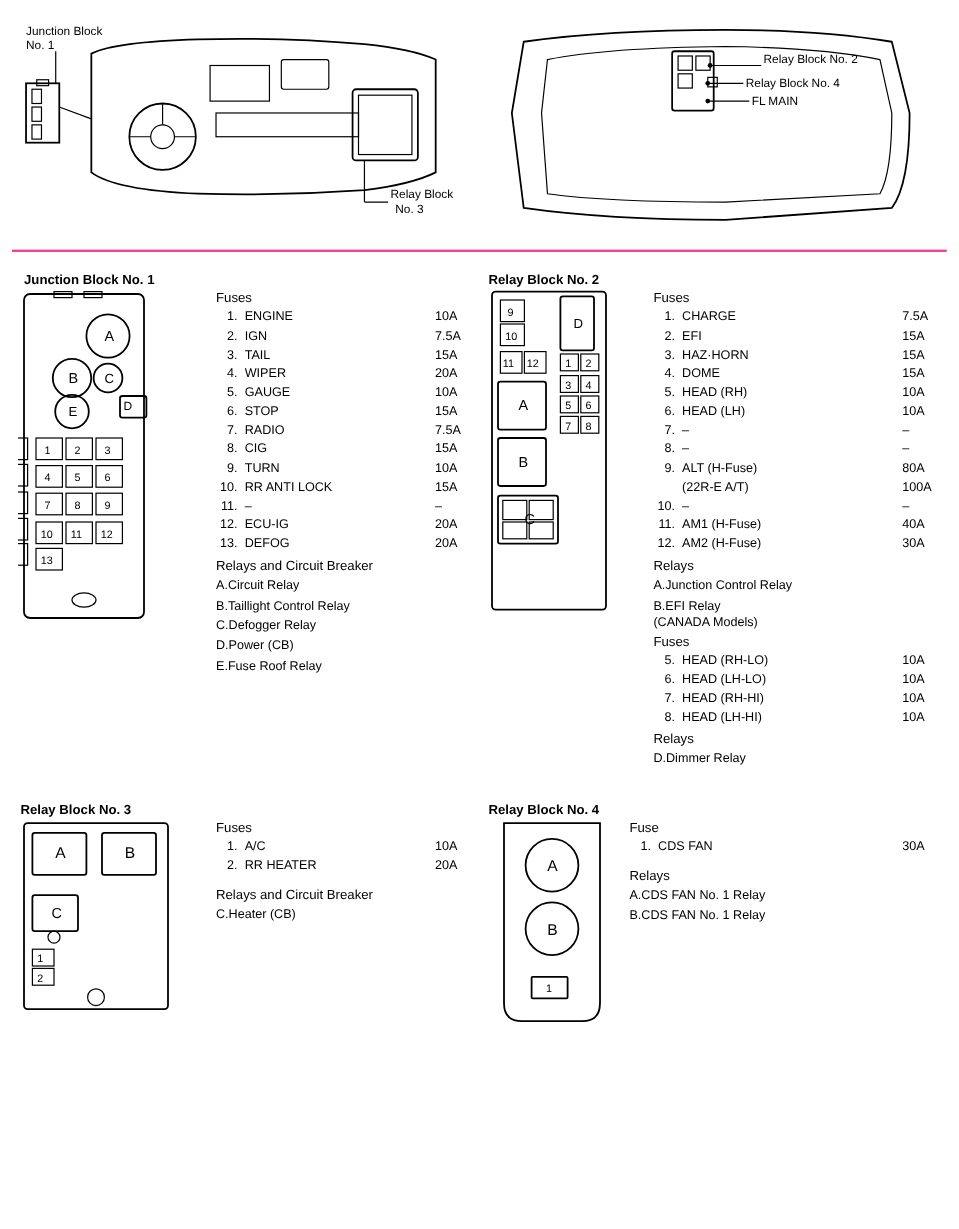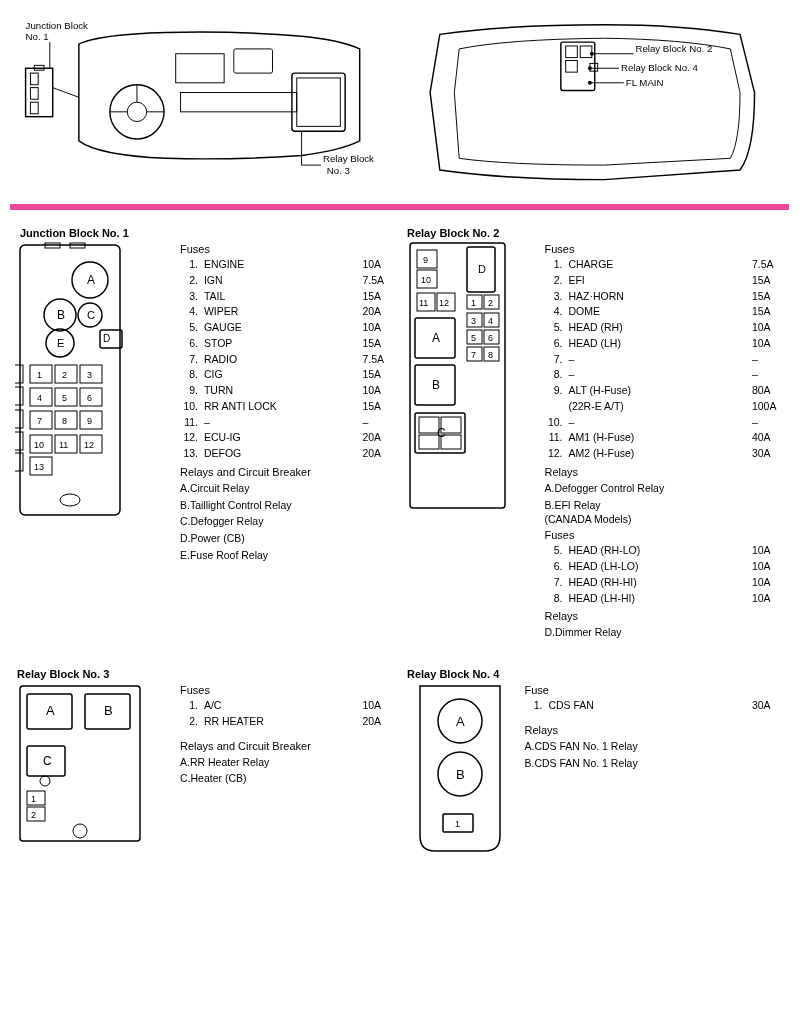--- a/index.html
+++ b/index.html
@@ -17,21 +17,21 @@
       min-height: 1024px;
       padding: 10px;
       position: relative;
     }
 
     
     .top-section {
       display: flex;
       width: 100%;
       height: 200px;
-      border-bottom: 6px solid #ec4899;
+      border-bottom: 2px solid #ec4899;
       margin-bottom: 10px;
     }
 
     .top-left {
       width: 50%;
       position: relative;
       padding: 5px;
     }
 
     .top-right {
@@ -488,21 +488,21 @@
               <span class="fuse-amp">&nbsp;40A</span>
             </li>
             <li>
               <span class="fuse-num">12.</span>
               <span class="fuse-name">&nbsp;AM2 (H-Fuse)</span>
               <span class="fuse-amp">&nbsp;30A</span>
             </li>
           </ul>
         <div class="section-label">Relays</div>
         <ul class="relay-list">
-        <li><span style="min-width:18px">A.</span><span>Defogger Control Relay</span></li>
+        <li><span style="min-width:18px">A.</span><span>Junction Control Relay</span></li>
             <li><span style="min-width:18px">B.</span><span>EFI Relay</span></li>
           </ul>
         <div class="canada-label">(CANADA Models)</div>
         <div class="section-label">Fuses</div>
         <ul class="fuse-list">
         <li>
               <span class="fuse-num">5.</span>
               <span class="fuse-name">&nbsp;HEAD (RH-LO)</span>
               <span class="fuse-amp">&nbsp;10A</span>
             </li>
@@ -570,21 +570,20 @@
             </li>
             <li>
               <span class="fuse-num">2.</span>
               <span class="fuse-name">&nbsp;RR HEATER</span>
               <span class="fuse-amp">&nbsp;20A</span>
             </li>
           </ul>
         <div style="height:6px"></div>
         <div class="section-label">Relays and Circuit Breaker</div>
         <ul class="relay-list">
-        <li><span style="min-width:18px">A.</span><span>RR Heater Relay</span></li>
             <li><span style="min-width:18px">C.</span><span>Heater (CB)</span></li>
           </ul>
       </div>
     </div>
 
     <div class="rb4-container">
       <div class="block-diagram">
         <svg width="110" height="200" viewBox="0 0 110 200">
           <text x="2" y="12" font-size="11" font-weight="bold" font-family="Arial">Relay Block No. 4</text>
 

